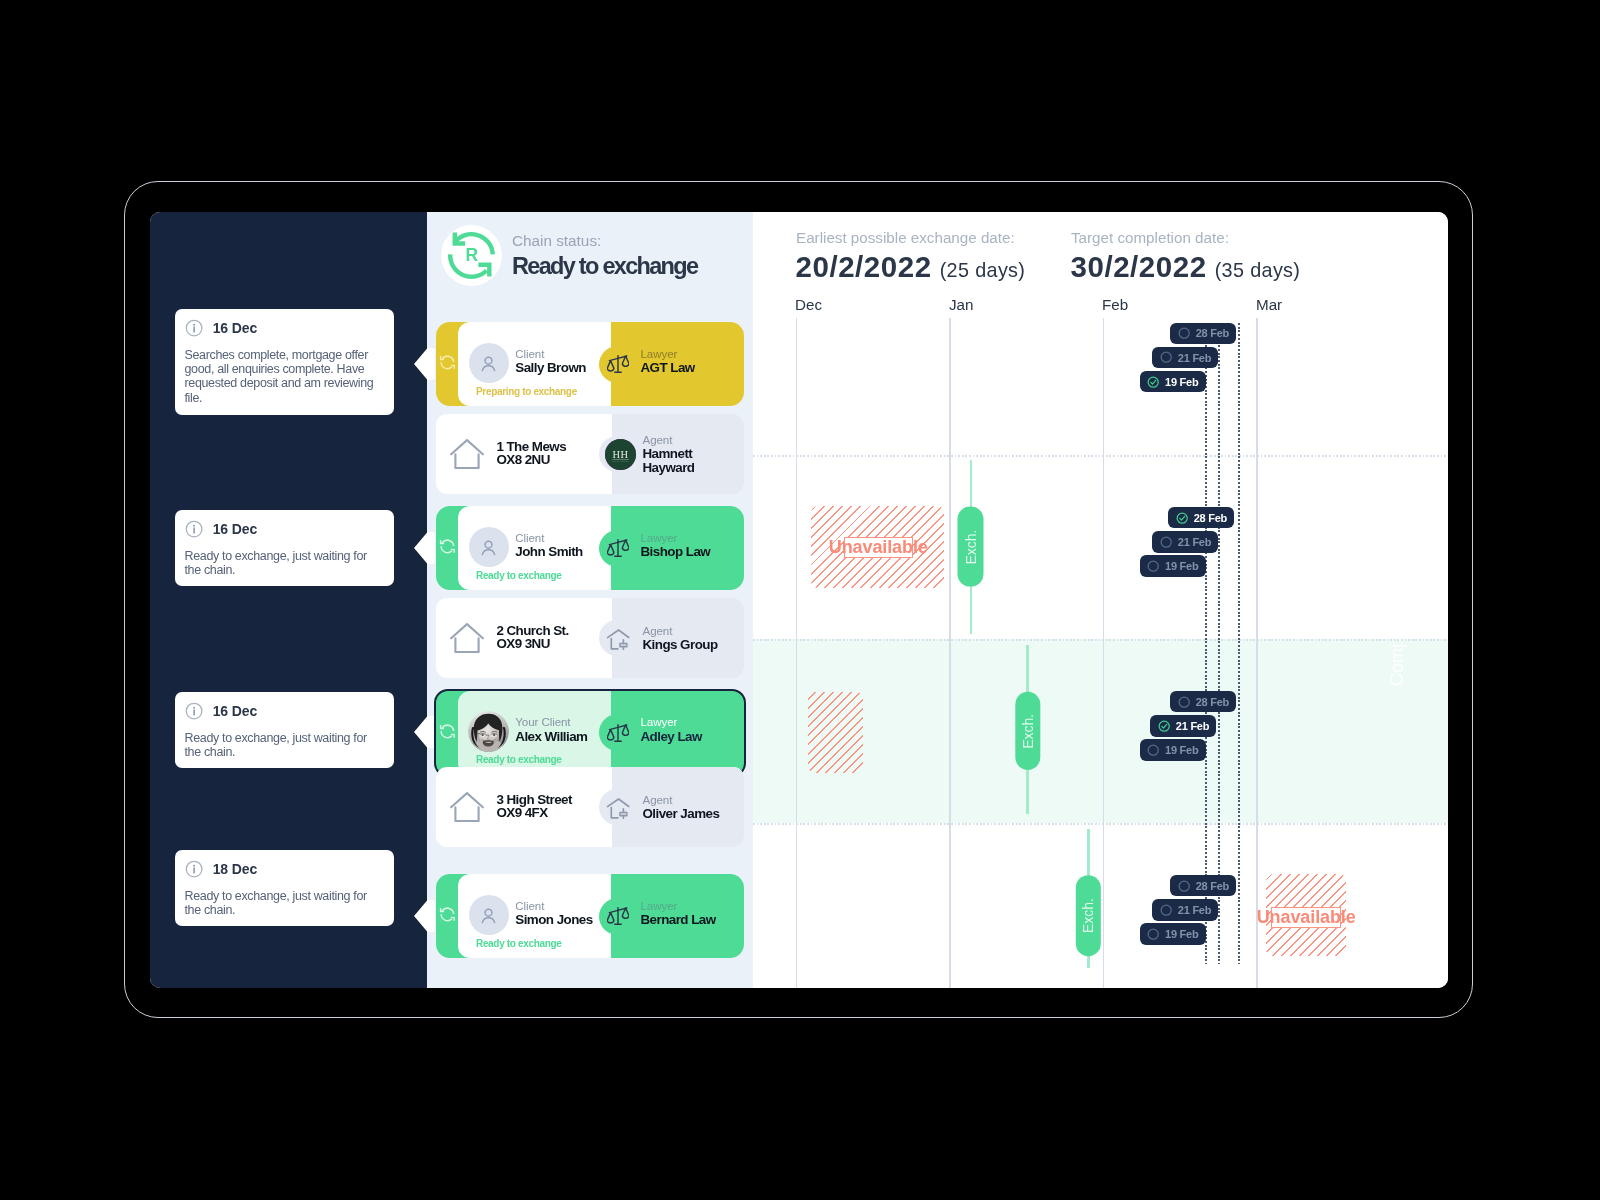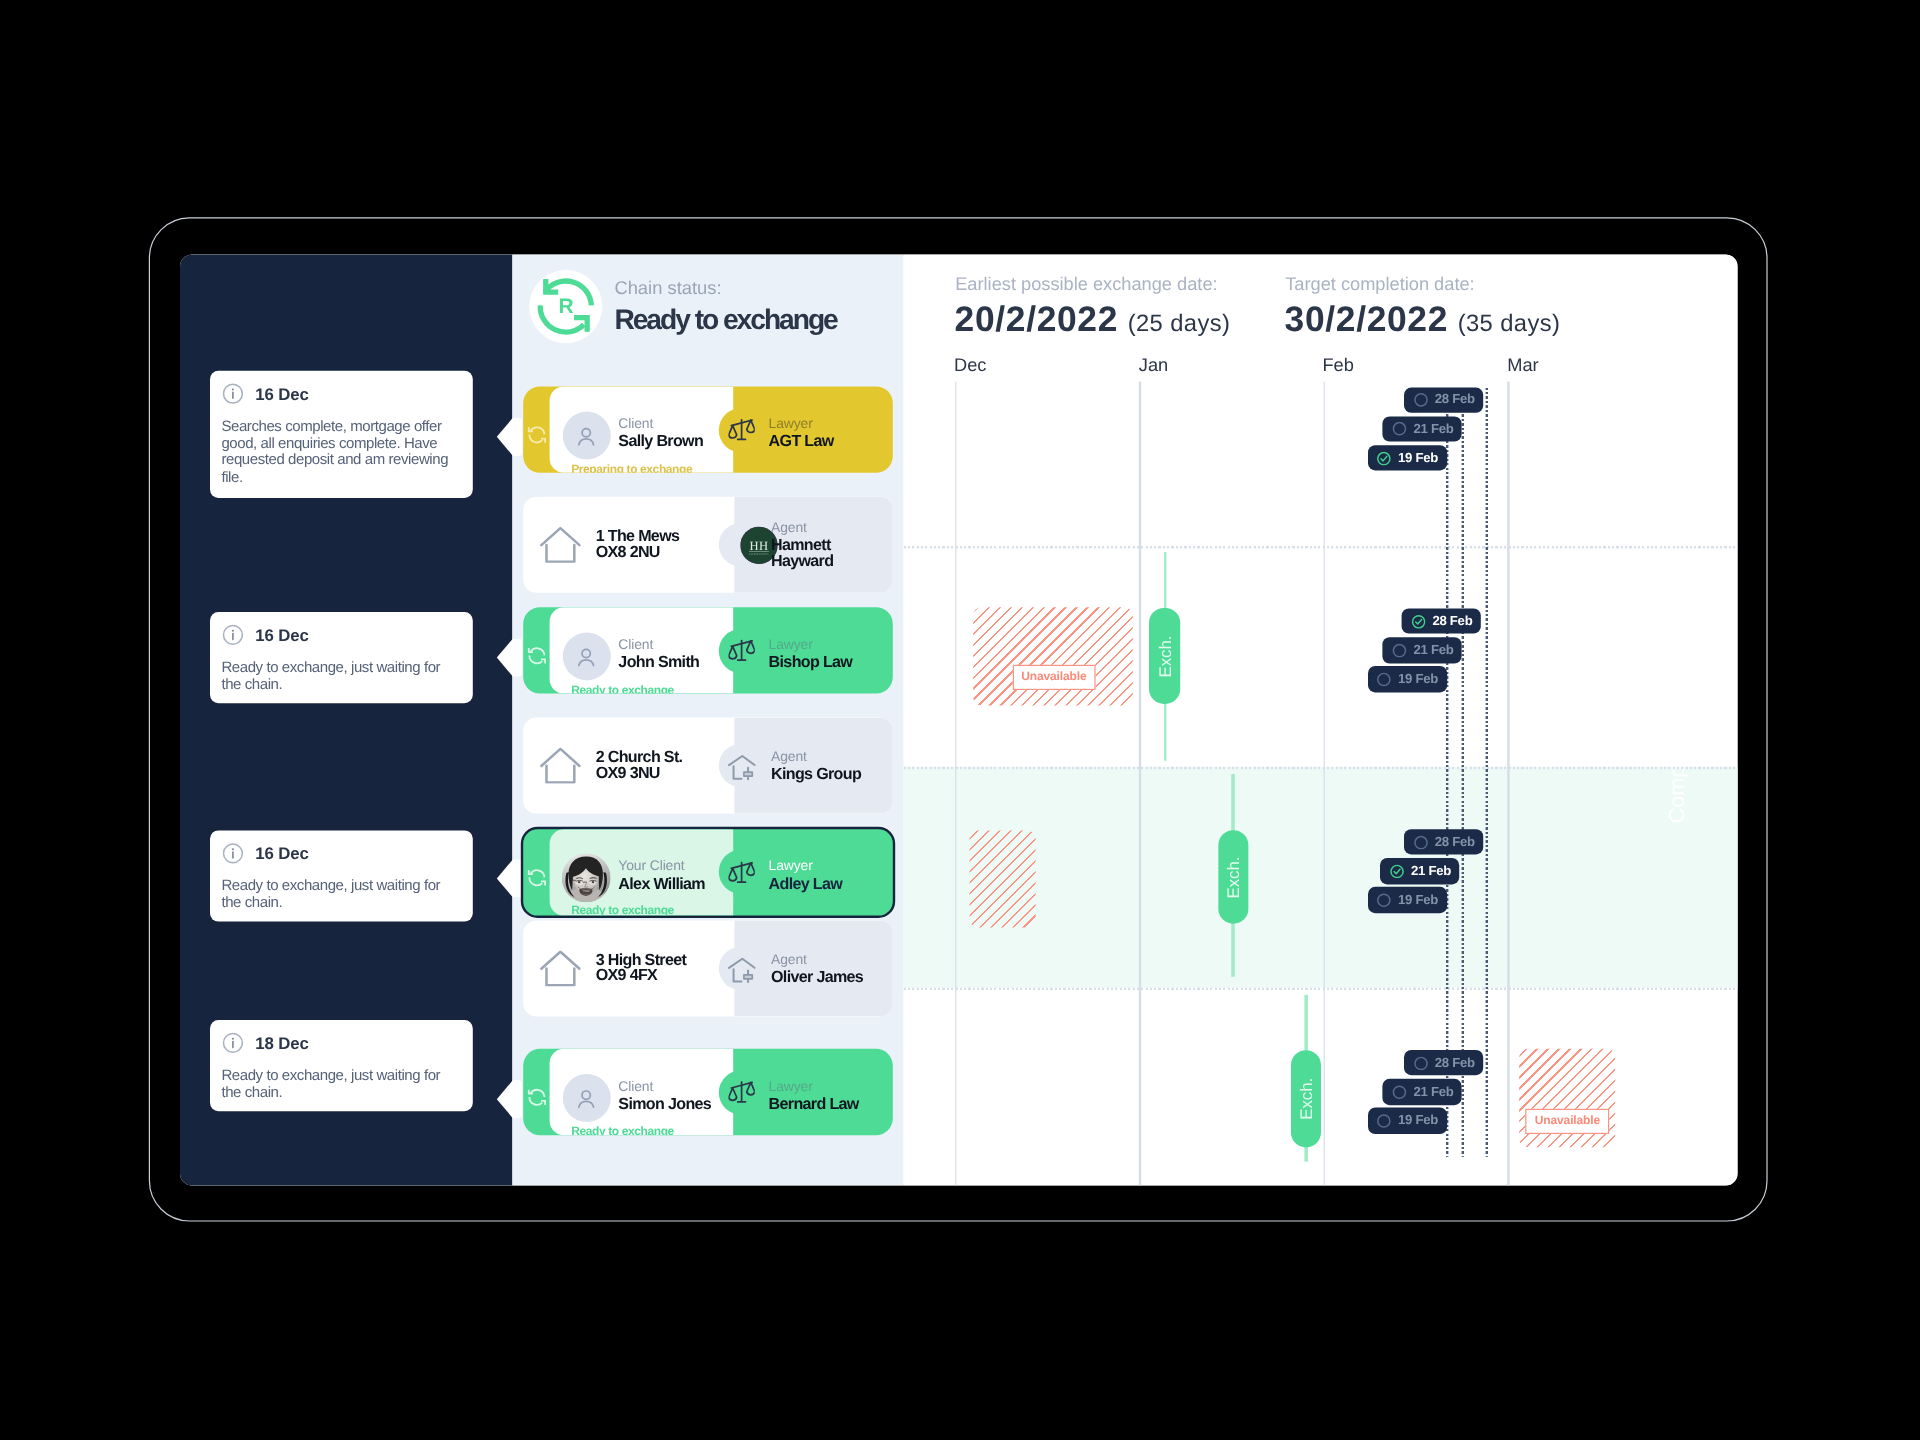--- a/index.html
+++ b/index.html
@@ -47,21 +47,21 @@
   }
   #chain-label { font-size:15.3px; color:#9aa5b5; letter-spacing:0px; line-height:15px;}
   #chain-value { font-size:23.5px; font-weight:700; color:#2b3648; letter-spacing:-1.7px; margin-top:6px; line-height:24px;}
 
   .pointer { position:absolute; left:-13.2px; width:21px; height:32px; }
 
   .card { position:absolute; left:9px; width:308px; }
 
   
   .party {
-    height:72px; border-radius:14px; overflow:hidden;
+    height:84px; border-radius:14px; overflow:hidden;
   }
   .party .strip-icon { position:absolute; left:1.7px; top:31.3px; width:18.9px; height:18.9px; }
   .party .inner {
     position:absolute; left:21.7px; top:0; width:153px; height:100%;
     border-radius:12px 0 0 12px; background:#fff;
   }
   .party .notch {
     position:absolute; left:162.5px; top:50%; margin-top:-18.5px;
     width:37px; height:37px; border-radius:50%;
   }
@@ -79,42 +79,42 @@
   .party .lname { font-size:13.4px; font-weight:700; color:#10161f; line-height:15.5px; letter-spacing:-0.55px;}
 
   
   .property {
     height:80px; border-radius:11px; overflow:hidden; background:#fff;
   }
   .property .rightbg { position:absolute; left:176.2px; top:0; right:0; height:100%; background:#e5eaf2; }
   .property .notch { position:absolute; left:162.5px; top:50%; margin-top:-18px; width:36px; height:36px; border-radius:50%; background:#e5eaf2;}
   .property .houseicon { position:absolute; left:14.3px; top:50%; margin-top:-15.1px; width:34px; height:30.2px; }
   .property .addr { position:absolute; left:60.4px; top:50%; margin-top:-13px; font-size:13.4px; font-weight:700; color:#10161f; line-height:12.9px; letter-spacing:-0.55px;}
-  .property .aglogo { position:absolute; left:181px; top:50%; margin-top:-15.5px; width:31px; height:31px; border-radius:50%; background:#a21caf; color:#fff; display:flex; align-items:center; justify-content:center; }
+  .property .aglogo { position:absolute; left:169px; top:50%; margin-top:-15.5px; width:31px; height:31px; border-radius:50%; background:#a21caf; color:#fff; display:flex; align-items:center; justify-content:center; }
   .property .agicon { position:absolute; left:168px; top:50%; margin-top:-14.5px; width:31px; height:31px; }
   .property .aginfo { position:absolute; left:206.5px; top:50%; transform:translateY(-50%); width:100px;}
   .property .agrole { font-size:11.6px; color:#8a94a6; line-height:13.5px; letter-spacing:-0.1px;}
   .property .agname { font-size:13.4px; font-weight:700; color:#10161f; line-height:14.2px; letter-spacing:-0.55px; }
 
   
   #tl-col { flex:1; background:#fff; position:relative; }
   .tl-label { position:absolute; font-size:15.2px; color:#a9b3c2; letter-spacing:0px; white-space:nowrap;}
   .tl-date { position:absolute; font-size:29.5px; font-weight:700; color:#2b3648; letter-spacing:0.55px; white-space:nowrap;}
   .tl-days { font-size:19.8px; font-weight:400; letter-spacing:0.35px; margin-left:8px;}
   .month { position:absolute; font-size:15.2px; color:#2b3648; letter-spacing:0px;}
   .vgrid { position:absolute; width:1.5px; background:#d6dde8; }
   .vdash { position:absolute; width:1.6px; background-image:repeating-linear-gradient(180deg, #4a5a75 0 2px, transparent 2px 3.7px); }
   .hdash { position:absolute; height:1.8px; background-image:repeating-linear-gradient(90deg, #d6dfea 0 1.8px, transparent 1.8px 3.6px); }
   .band { position:absolute; background:#edfaf6; overflow:hidden; }
   .bandlabel { position:absolute; right:40.2px; top:-30px; color:#ffffff; font-size:18px; writing-mode:vertical-rl; transform:rotate(180deg); letter-spacing:0px; white-space:nowrap;}
   .unav { position:absolute; border-radius:7px; overflow:hidden;
     background-image:repeating-linear-gradient(-45deg, #fb9482 0 1.35px, transparent 1.35px 6.45px);
   }
   .unav-lbl { position:absolute; border:1px solid #fb9482; background:#fff; color:#fb8a78;
-    font-size:10px; font-weight:700; letter-spacing:-0.1px; display:flex; align-items:center; justify-content:center;margin-top:17px;}
+    font-size:18px; font-weight:700; letter-spacing:-0.1px; display:flex; align-items:center; justify-content:center;}
   .exline { position:absolute; width:2.6px; background:#a3ebc9; }
   .expill { position:absolute; background:#4ddb96; border-radius:12.5px; color:#e3fbef;
     font-size:14px; writing-mode:vertical-rl; transform:rotate(180deg); display:flex; align-items:center; justify-content:center; letter-spacing:0px;}
   .datepill { position:absolute; height:21.4px; background:#1b2a47; border-radius:6px;
     display:flex; align-items:center; padding:0 7.2px 0 7.9px; gap:5.2px;}
   .datepill .dp-ic { width:12.4px; height:12.4px; flex:0 0 12.4px; display:block;}
   .datepill .dp-tx { font-size:11px; font-weight:700; letter-spacing:-0.25px; white-space:nowrap;}
   .datepill.done .dp-tx { color:#ffffff; }
   .datepill.pend .dp-tx { color:#8392a8; }
 </style>

